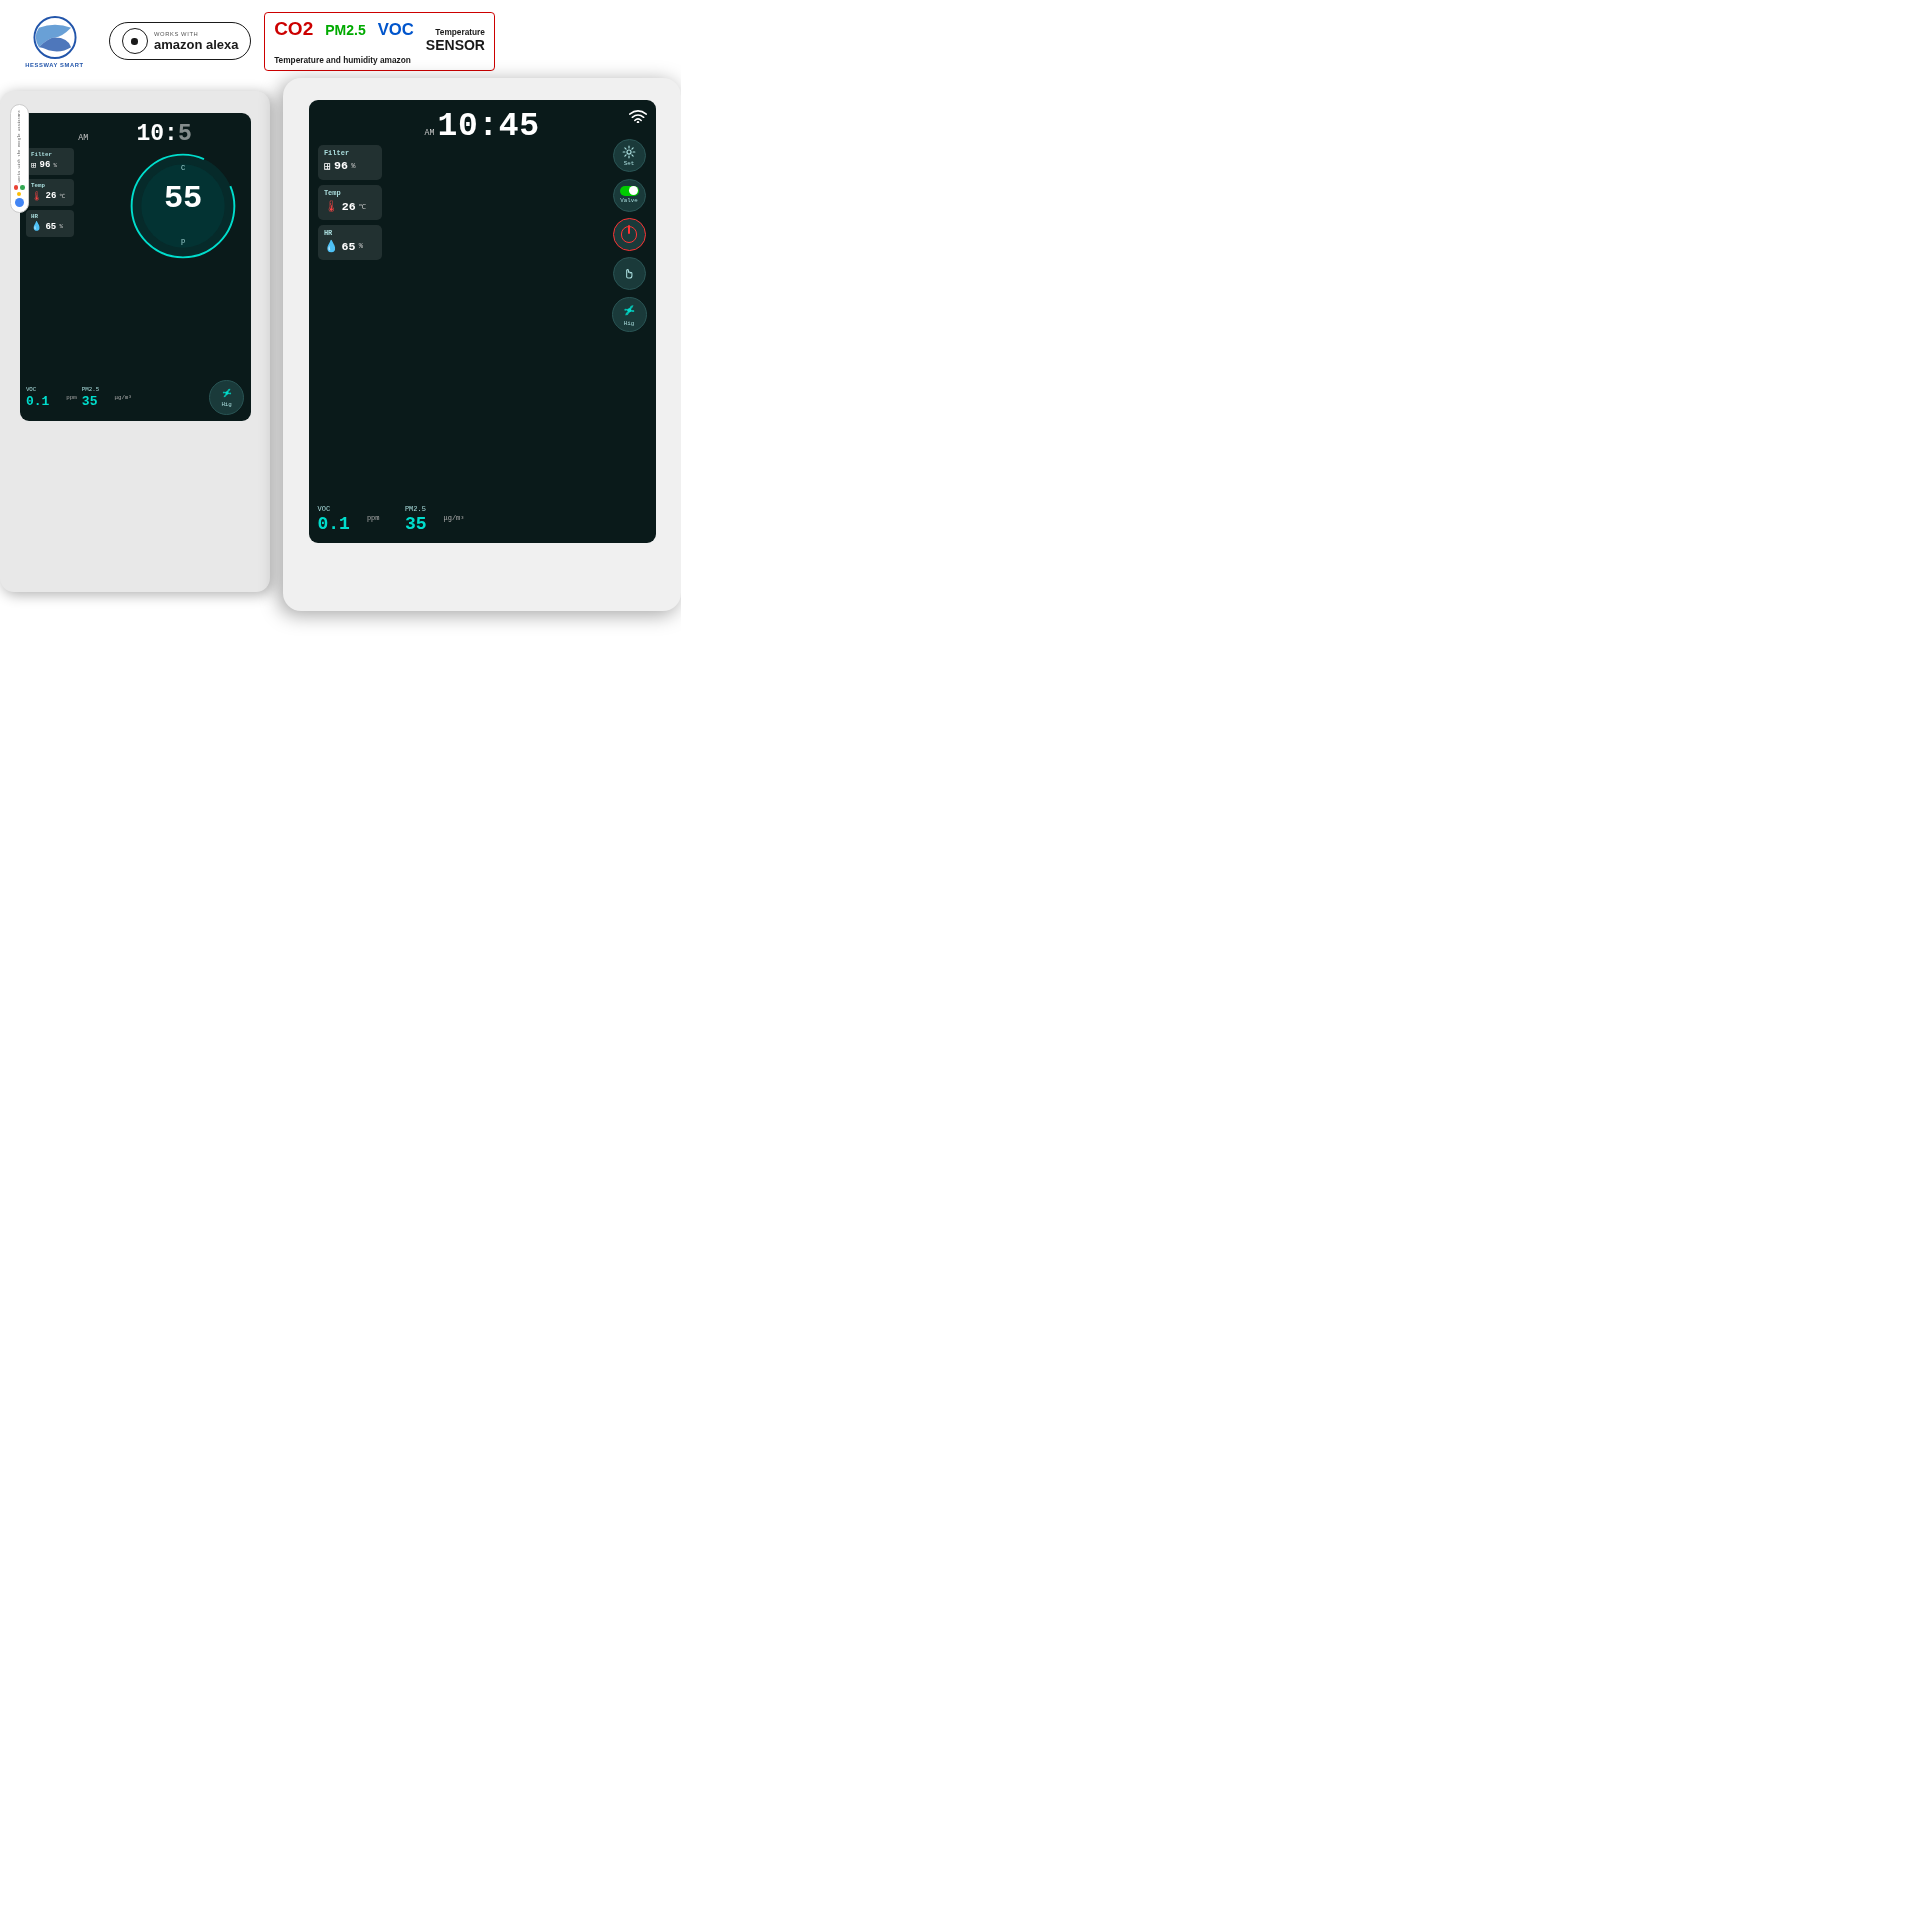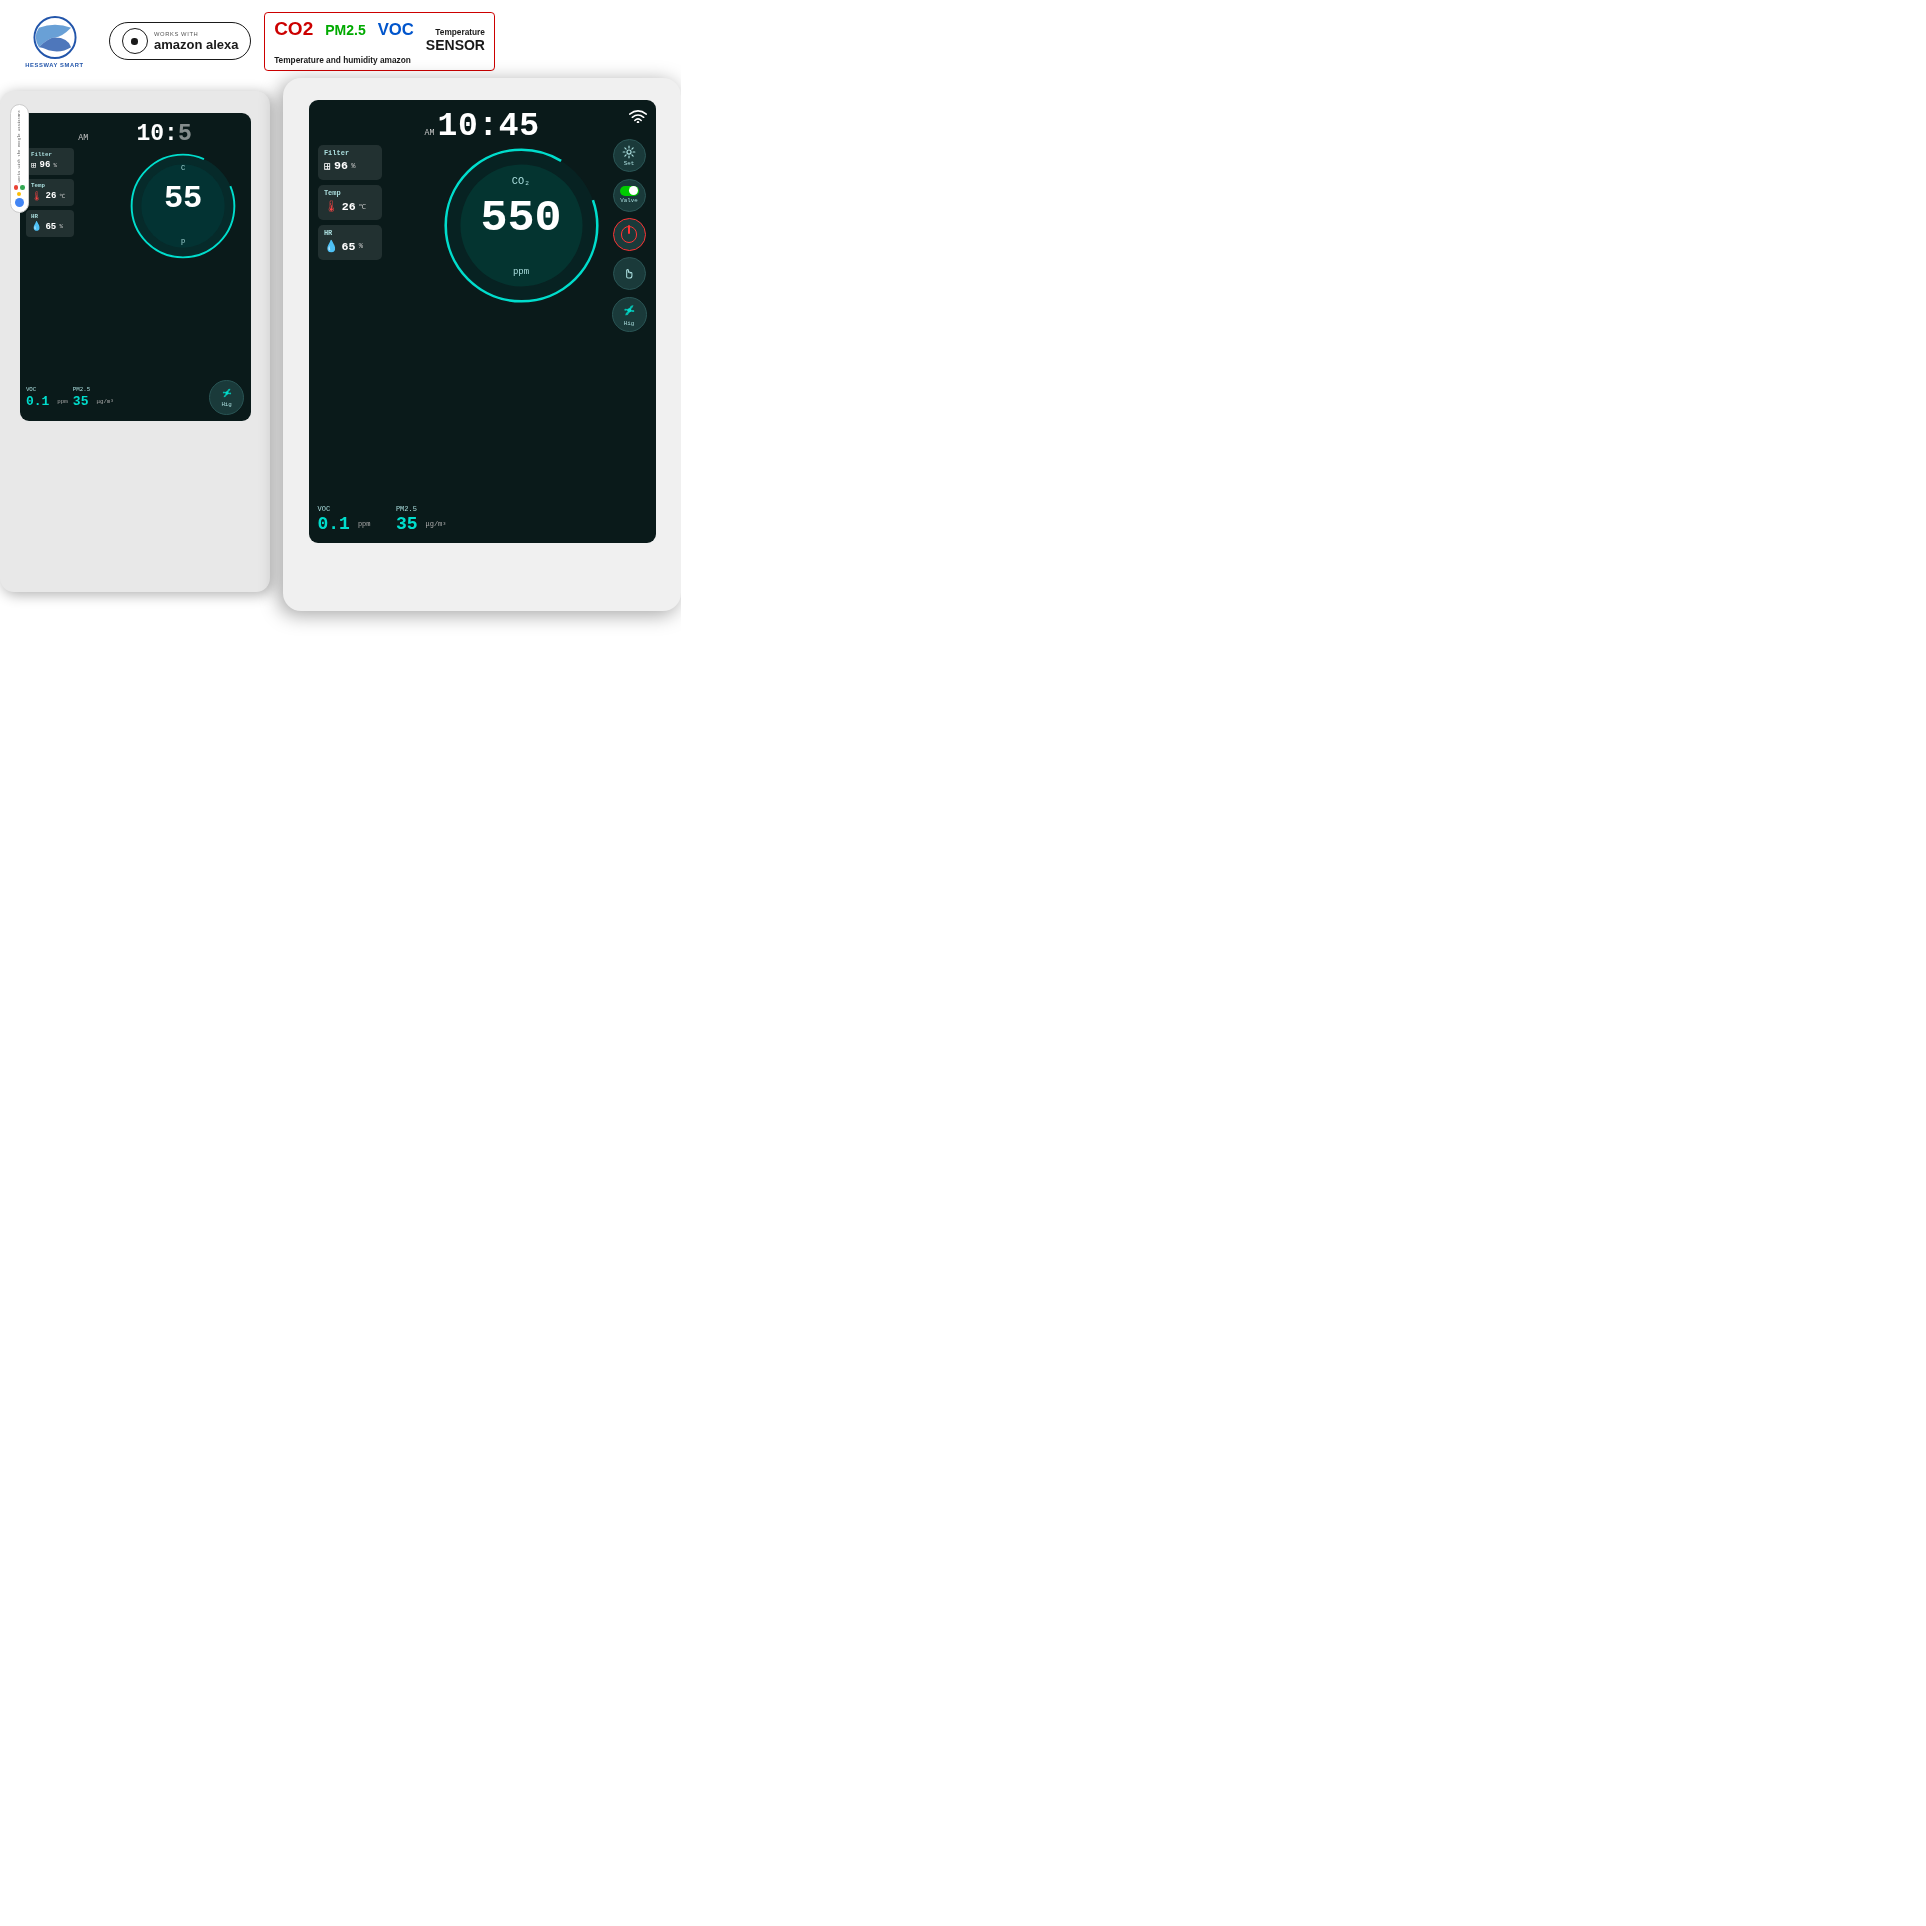--- a/index.html
+++ b/index.html
@@ -467,22 +467,22 @@
     }
 
     .reading-label-small {
       font-size: 5.8px;
       color: #aadddd;
       margin-bottom: 0.6px;
     }
 
     .reading-value-row {
       display: flex;
-      align-items: center;
-      gap: 8px;
+      align-items: flex-start;
+      gap: 17px;
     }
 
     .reading-value {
       font-size: 18px;
       font-weight: bold;
       color: #00ddcc;
     }
 
     .reading-value-small {
       font-size: 13px;
@@ -766,30 +766,20 @@
           <div class="sensor-card">
             <div class="card-title">HR</div>
             <div class="card-value-row">
               <span style="font-size:11.6px;color:#4488ff;">💧</span>
               <span class="card-value">65</span>
               <span class="card-unit">%</span>
             </div>
           </div>
         </div>
 
-        <div class="co2-circle-container">
-          <svg class="circle-svg" viewBox="0 0 260 260">
-            <circle cx="130" cy="130" r="118" fill="rgba(0,60,60,0.25)"></circle>
-            <circle cx="130" cy="130" r="118" fill="none" stroke="#00ddcc" stroke-width="4" stroke-dasharray="660 80" stroke-dashoffset="40"></circle>
-            <circle cx="130" cy="130" r="95" fill="rgba(0,80,70,0.4)"></circle>
-          </svg>
-          <span style="position:absolute;top:33px;left:50%;transform:translateX(-50%);font-size:10.3px;color:#aadddd;white-space:nowrap;">CO₂</span>
-          <span class="co2-value">550</span>
-          <span class="co2-ppm">ppm</span>
-        </div>
 
         <div class="control-buttons">
 
           <div class="ctrl-btn">
             <svg width="14" height="14" viewBox="0 0 24 24">
               <circle cx="12" cy="12" r="3.5" fill="none" stroke="#aadddd" stroke-width="2"></circle>
               <path d="M12,2 L12,5 M12,19 L12,22 M2,12 L5,12 M19,12 L22,12 M4.9,4.9 L7,7 M17,17 L19.1,19.1 M19.1,4.9 L17,7 M7,17 L4.9,19.1" stroke="#aadddd" stroke-width="2" stroke-linecap="round"></path>
             </svg>
             <span class="ctrl-btn-label">Set</span>
           </div>

